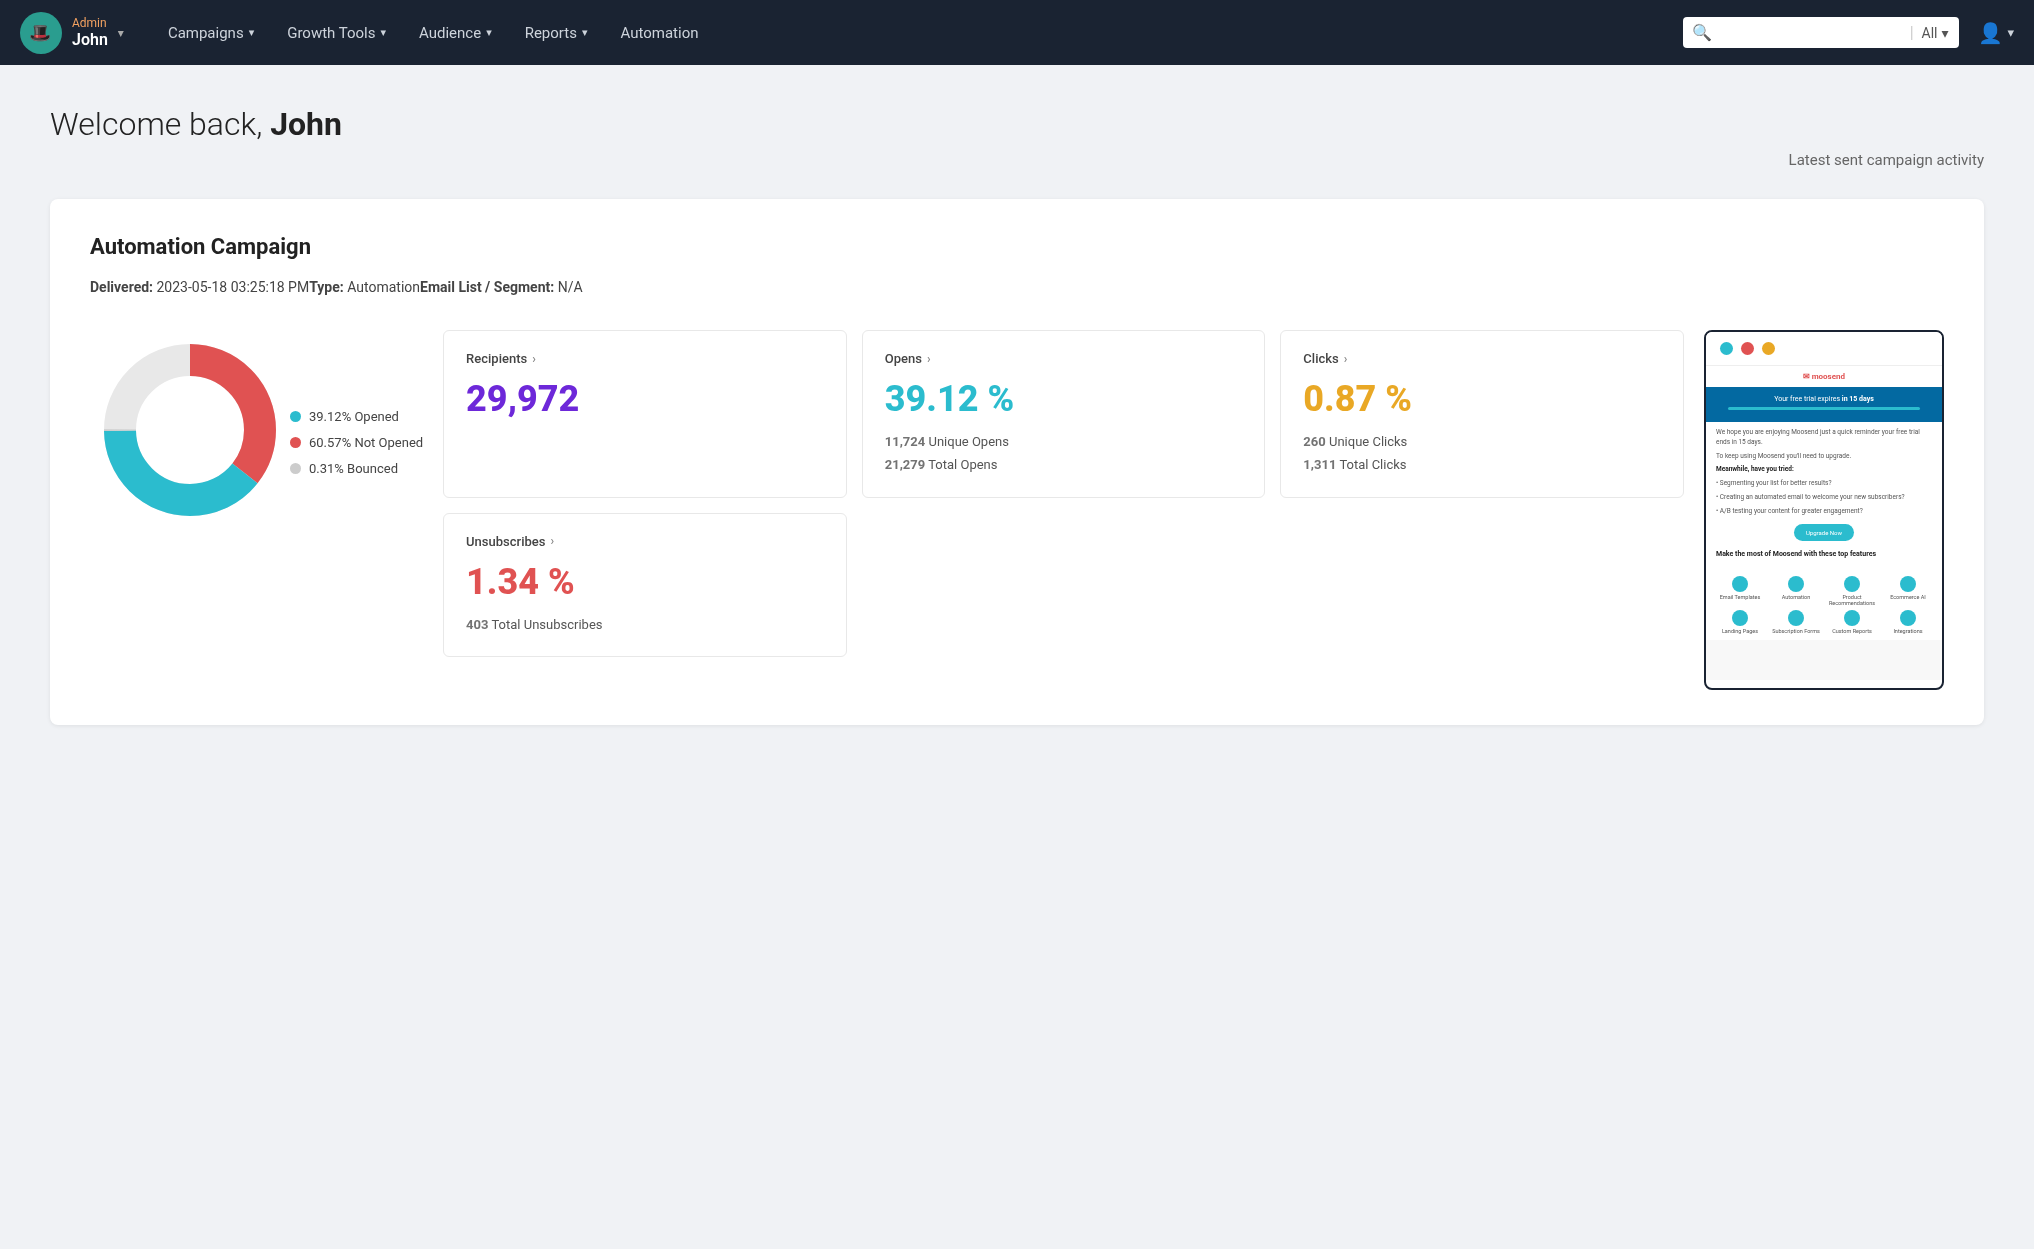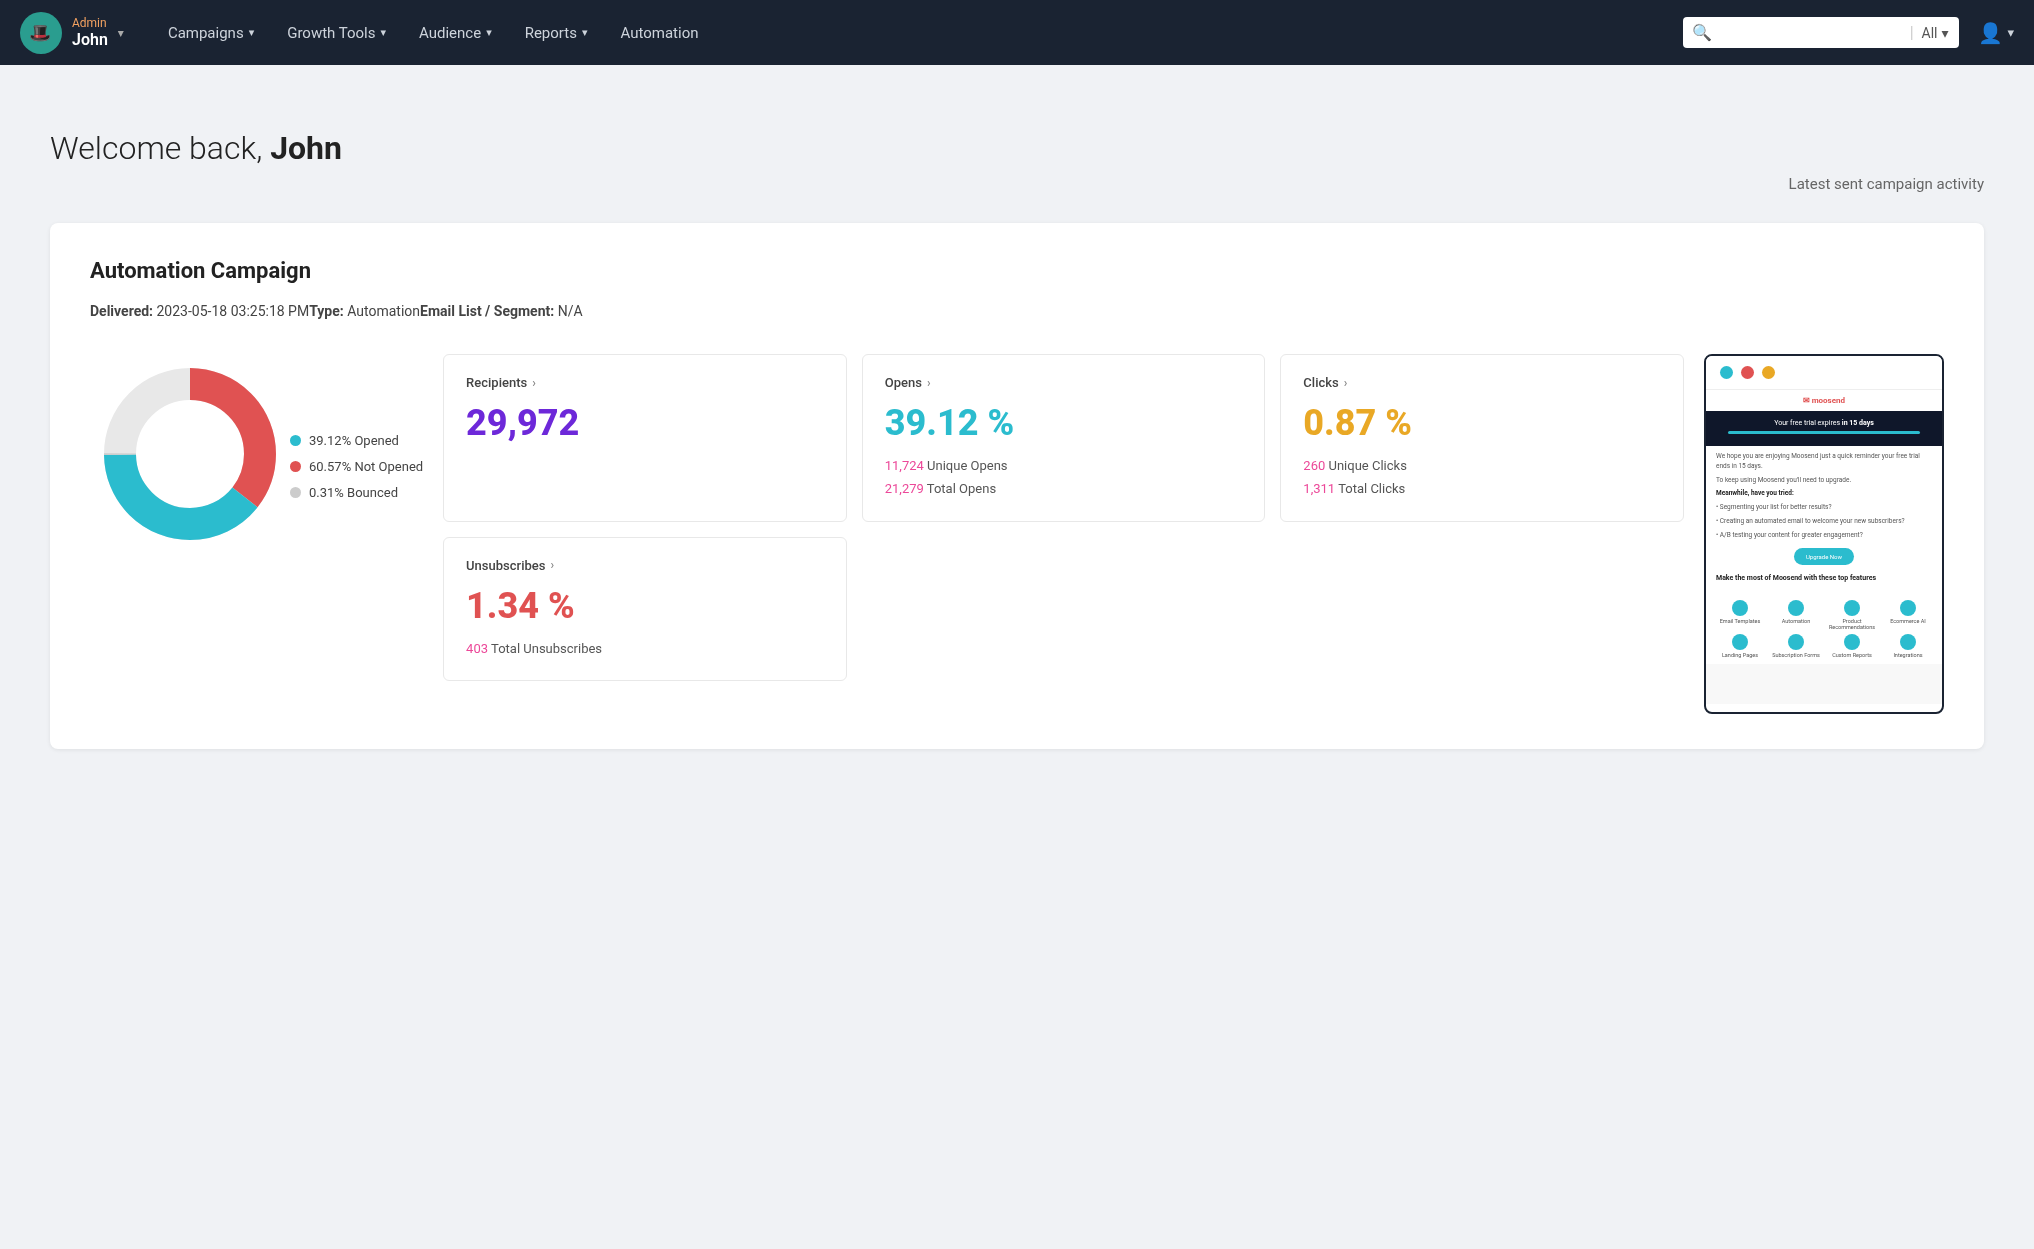--- a/index.html
+++ b/index.html
@@ -66,21 +66,21 @@
       border: none;
       outline: none;
       font-size: 14px;
       flex: 1;
     }
     .search-divider { color: #ccc; }
     .search-all { color: #555; font-size: 14px; display: flex; align-items: center; gap: 4px; }
     .navbar-account { color: #cdd3db; font-size: 20px; cursor: pointer; display: flex; align-items: center; gap: 4px; margin-left: 10px; }
 
     
-    .main-content { padding: 64px 50px; }
+    .main-content { padding: 40px 50px; }
     .welcome-title { font-size: 32px; font-weight: 300; color: #222; margin-bottom: 8px; }
     .welcome-title strong { font-weight: 700; }
     .welcome-subtitle { font-size: 15px; color: #666; margin-bottom: 30px; text-align: right; }
 
     
     .campaign-card {
       background: white;
       border-radius: 8px;
       padding: 35px 40px;
       box-shadow: 0 1px 4px rgba(0,0,0,0.08);
@@ -136,21 +136,21 @@
       align-items: center;
       gap: 5px;
       margin-bottom: 12px;
     }
     .stat-label .arrow { color: #888; font-size: 12px; }
     .stat-value-large { font-size: 36px; font-weight: 800; color: #6d28d9; margin-bottom: 10px; }
     .stat-value-cyan { color: #2bbcce; }
     .stat-value-yellow { color: #e9a825; }
     .stat-value-red { color: #e05252; }
     .stat-sub { font-size: 13px; color: #555; line-height: 1.8; }
-    .stat-sub strong { font-weight: 400; color: #ec4899; }
+    .stat-sub strong { font-weight: 700; color: #737373; }
 
     
     .email-preview {
       width: 240px;
       min-width: 240px;
       border: 2px solid #1a2332;
       border-radius: 8px;
       overflow: hidden;
       height: 360px;
       flex-shrink: 0;
@@ -170,21 +170,21 @@
       overflow-y: auto;
       height: calc(100% - 42px);
     }
     .preview-inner {
       background: white;
       margin: 0;
       font-size: 7px;
       color: #333;
     }
     .preview-top-bar {
-      background: #0f172a;
+      background: #0369a1;
       color: white;
       padding: 8px 12px;
       font-size: 7px;
       text-align: center;
     }
     .preview-top-bar .highlight { font-weight: bold; }
     .preview-progress-bar {
       height: 3px;
       background: #2bbcce;
       margin: 4px 10px;

